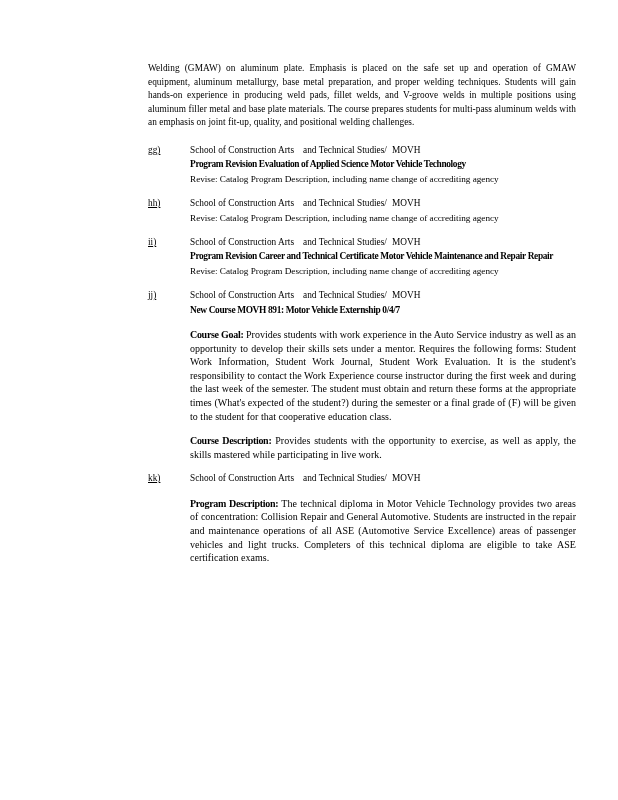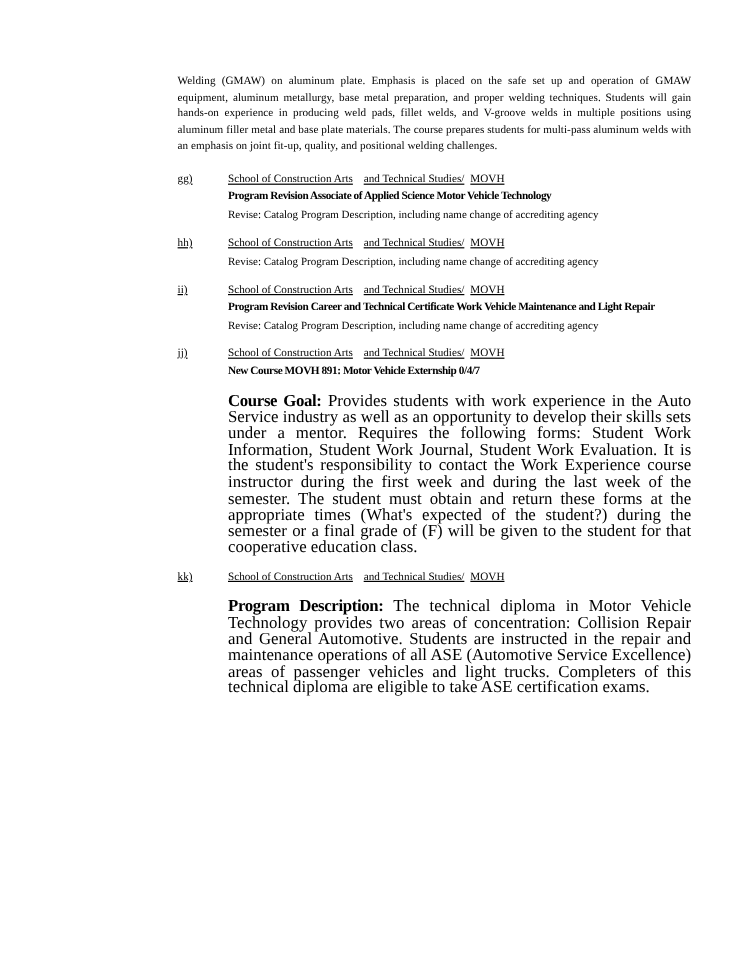--- a/index.html
+++ b/index.html
@@ -42,21 +42,20 @@
     line-height: 13.4px;
     text-decoration: underline;
     padding-top: 0px;
   }
   .item-body {
     flex: 1 1 auto;
   }
   .dept-line {
     font-size: 9.3px;
     line-height: 13.4px;
-    text-decoration: underline;
     margin: 0 0 1px 0;
     white-space: nowrap;
   }
   .dept-line .sp {
     display: inline-block;
     width: 9px;
   }
   .dept-line .sp2 {
     display: inline-block;
     width: 5px;
@@ -69,21 +68,21 @@
     letter-spacing: -0.35px;
   }
   .revise-line {
     font-size: 9.2px;
     line-height: 13.4px;
     margin: 0;
   }
   .revise-line .u {
   }
   .body-para {
-    font-size: 14px;
+    font-size: 10px;
     line-height: 13.6px;
     text-align: justify;
     margin: 11px 0 0 0;
     letter-spacing: 0.02px;
   }
   .body-para.first {
     margin-top: 11px;
   }
   .body-para .b {
     font-weight: bold;
@@ -94,48 +93,49 @@
 <body>
 
 <div class="page">
 
   <p class="intro-para">Welding (GMAW) on aluminum plate. Emphasis is placed on the safe set up and operation of GMAW equipment, aluminum metallurgy, base metal preparation, and proper welding techniques. Students will gain hands-on experience in producing weld pads, fillet welds, and V-groove welds in multiple positions using aluminum filler metal and base plate materials. The course prepares students for multi-pass aluminum welds with an emphasis on joint fit-up, quality, and positional welding challenges.</p>
 
   <div class="item">
     <div class="item-label">gg)</div>
     <div class="item-body">
       <div class="dept-line"><span>School of Construction Arts</span><span class="sp"></span><span>and Technical Studies/</span><span class="sp2"></span><span>MOVH</span></div>
-      <div class="title-line">Program Revision Associate of Applied Science Motor Vehicle Technology</div>
+      <div class="title-line">Program Revision Evaluation of Applied Science Motor Vehicle Technology</div>
       <div class="revise-line"><span class="u">Revise:</span> <span>Catalog Program Description, including name change of accrediting agency</span></div>
     </div>
   </div>
 
   <div class="item">
     <div class="item-label">hh)</div>
     <div class="item-body">
       <div class="dept-line"><span>School of Construction Arts</span><span class="sp"></span><span>and Technical Studies/</span><span class="sp2"></span><span>MOVH</span></div>
       <div class="revise-line"><span class="u">Revise:</span> <span>Catalog Program Description, including name change of accrediting agency</span></div>
     </div>
   </div>
 
   <div class="item">
     <div class="item-label">ii)</div>
     <div class="item-body">
       <div class="dept-line"><span>School of Construction Arts</span><span class="sp"></span><span>and Technical Studies/</span><span class="sp2"></span><span>MOVH</span></div>
-      <div class="title-line">Program Revision Career and Technical Certificate Work Vehicle Maintenance and Light Repair</div>
+      <div class="title-line">Program Revision Career and Technical Certificate Motor Vehicle Maintenance and Repair Repair</div>
       <div class="revise-line"><span class="u">Revise:</span> <span>Catalog Program Description, including name change of accrediting agency</span></div>
     </div>
   </div>
 
   <div class="item">
     <div class="item-label">jj)</div>
     <div class="item-body">
       <div class="dept-line"><span>School of Construction Arts</span><span class="sp"></span><span>and Technical Studies/</span><span class="sp2"></span><span>MOVH</span></div>
       <div class="title-line">New Course MOVH 891: Motor Vehicle Externship 0/4/7</div>
       <p class="body-para first"><span class="b">Course Goal:</span><span> Provides students with work experience in the Auto Service industry as well as an opportunity to develop their skills sets under a mentor. Requires the following forms: Student Work Information, Student Work Journal, Student Work Evaluation. It is the student's responsibility to contact the Work Experience course instructor during the first week and during the last week of the semester. The student must obtain and return these forms at the appropriate times (What's expected of the student?) during the semester or a final grade of (F) will be given to the student for that cooperative education class.</span></p>
+      <p class="body-para"><span class="b">Course Description:</span><span> Provides students with the opportunity to exercise, as well as apply, the skills mastered while participating in live work.</span></p>
     </div>
   </div>
 
   <div class="item">
     <div class="item-label">kk)</div>
     <div class="item-body">
       <div class="dept-line"><span>School of Construction Arts</span><span class="sp"></span><span>and Technical Studies/</span><span class="sp2"></span><span>MOVH</span></div>
       <p class="body-para first"><span class="b">Program Description:</span><span> The technical diploma in Motor Vehicle Technology provides two areas of concentration: Collision Repair and General Automotive. Students are instructed in the repair and maintenance operations of all ASE (Automotive Service Excellence) areas of passenger vehicles and light trucks. Completers of this technical diploma are eligible to take ASE certification exams.</span></p>
     </div>
   </div>

